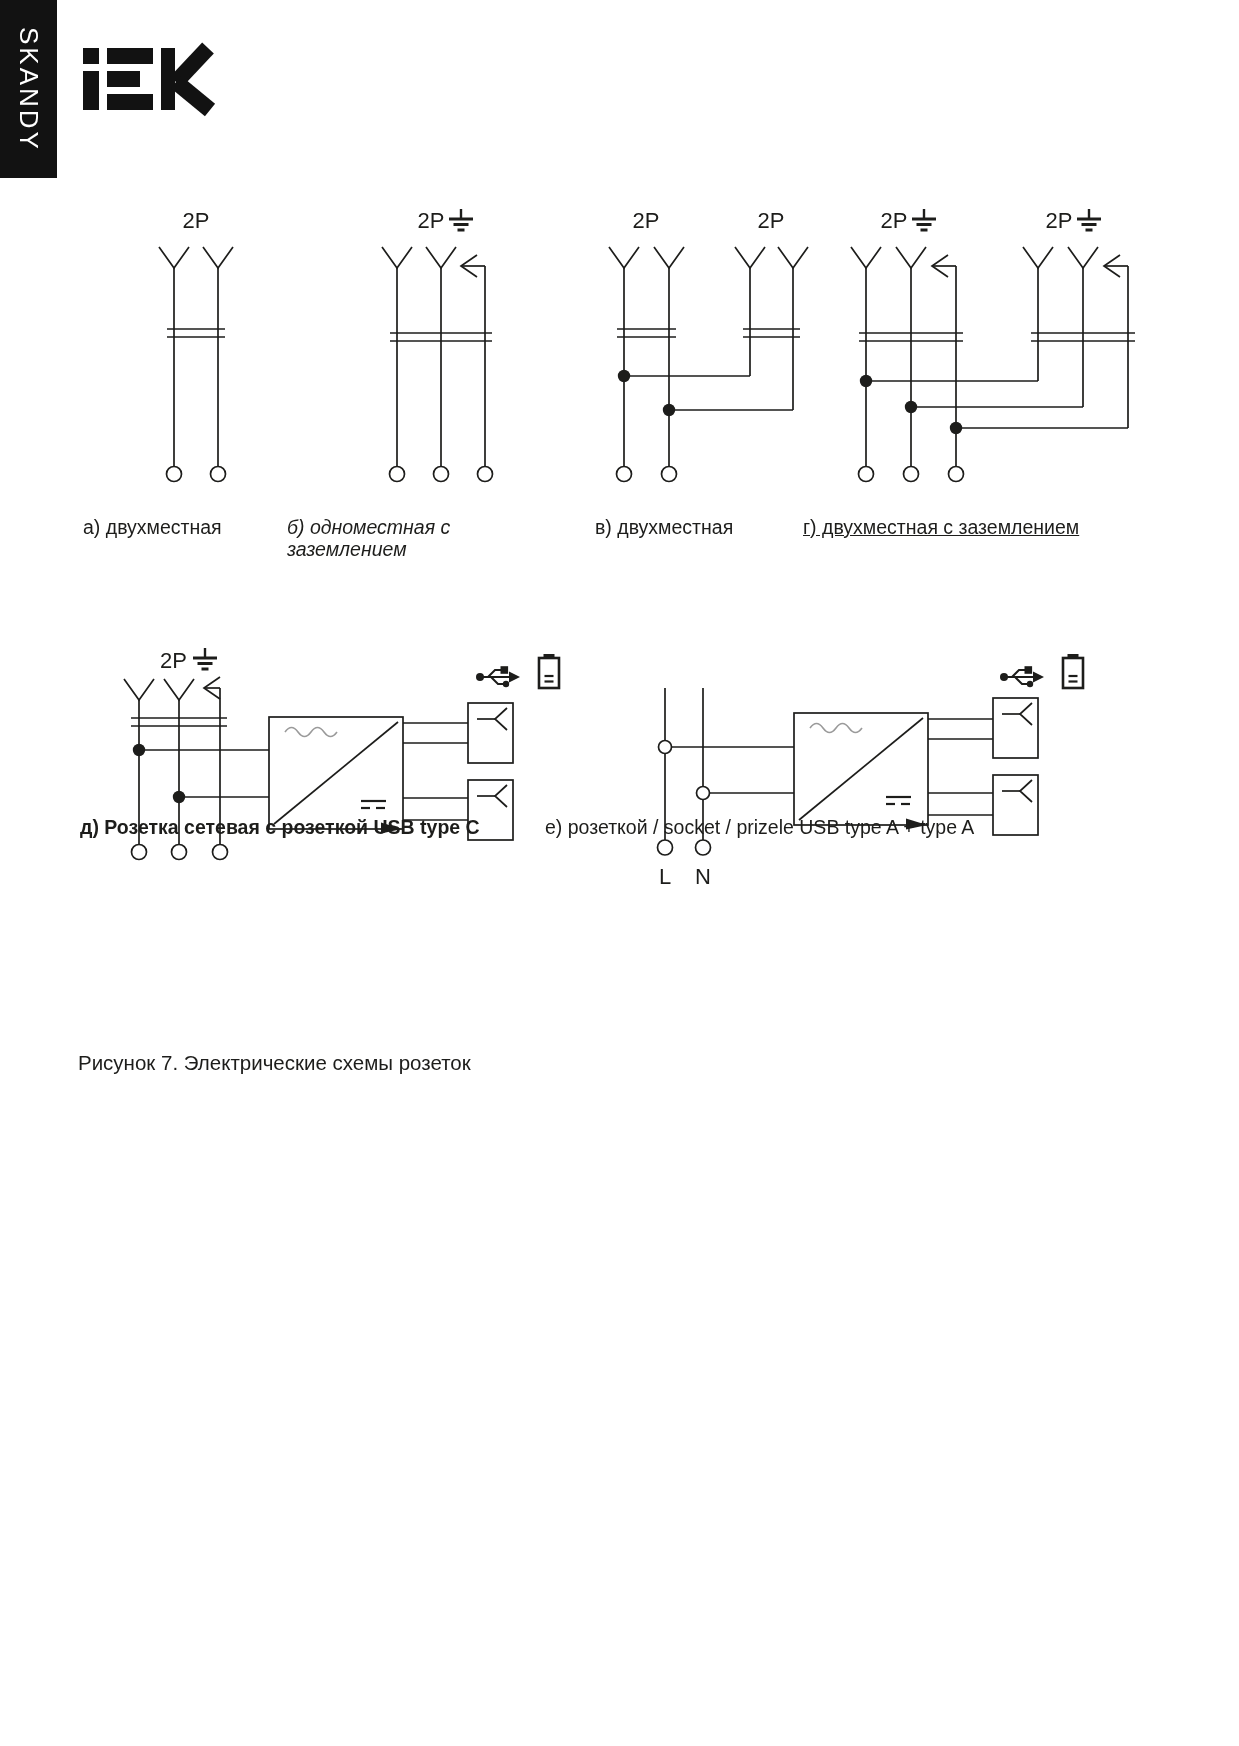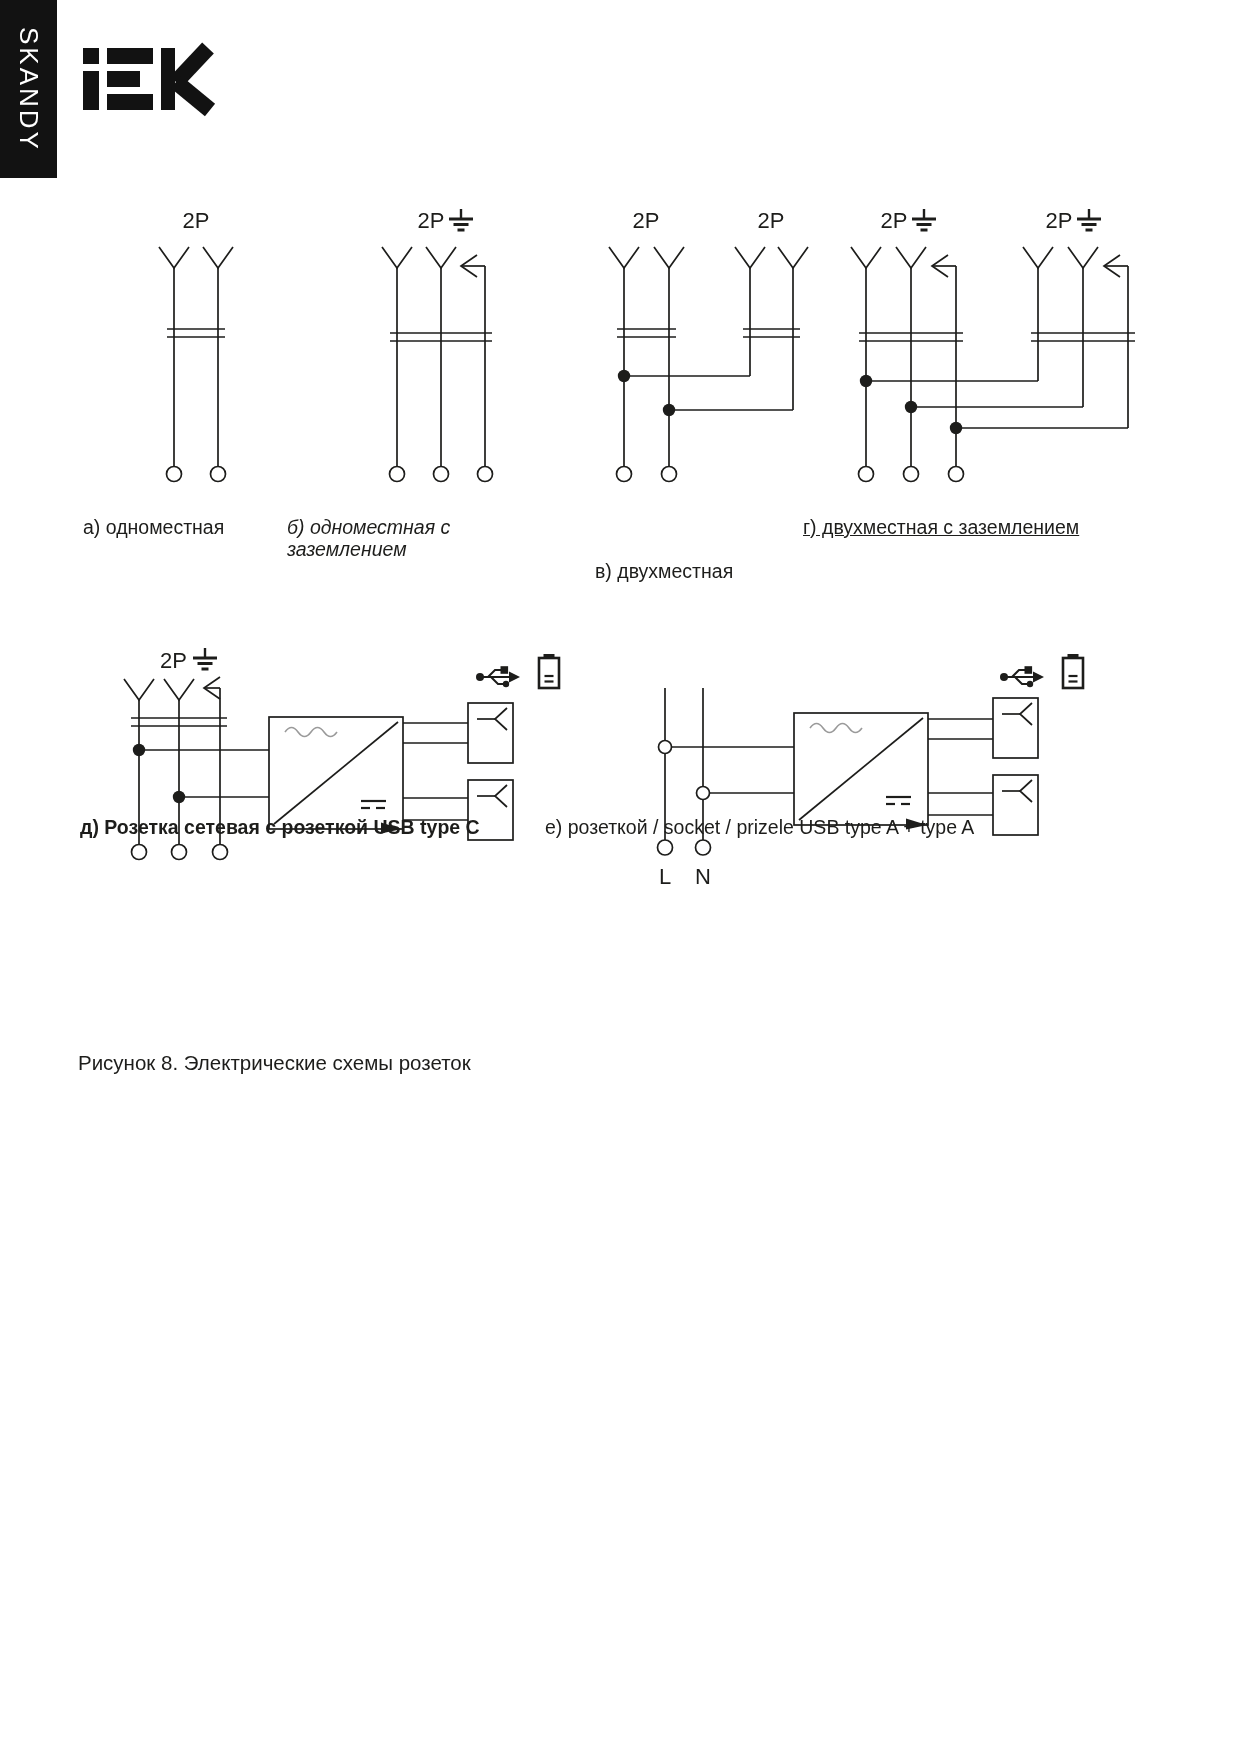--- a/index.html
+++ b/index.html
@@ -15,21 +15,21 @@
     writing-mode:vertical-rl;color:#ffffff;font-size:26px;letter-spacing:3px;font-weight:400;
   }
   .logo{position:absolute;left:75px;top:42px;}
   .schem{position:absolute;left:0;top:0;}
   .cap{
     position:absolute;font-size:19.5px;line-height:1.14;color:#1d1d1b;white-space:nowrap;
   }
   .cap.wrap{white-space:normal;width:175px;font-style:italic;}
   .cap-a{left:83px;top:516px;}
   .cap-b{left:287px;top:516px;}
-  .cap-v{left:595px;top:516px;margin-top:44px;}
+  .cap-v{left:595px;top:516px;}
   .cap-g{left:803px;top:516px;text-decoration:underline;}
   .cap-d{left:80px;top:816px;font-weight:bold;}
   .cap-e{left:545px;top:816px;}
   .figcap{position:absolute;left:78px;top:1051px;font-size:20.5px;color:#1d1d1b;white-space:nowrap;}
   .dlbl{font-family:"Liberation Sans", sans-serif;font-size:22px;fill:#1d1d1b;stroke:none;}
 </style>
 </head>
 <body>
 
 <div class="sidebar">
@@ -250,20 +250,20 @@
       <text class="dlbl" x="703" y="884" text-anchor="middle">N</text>
       <use href="#conv" x="794" y="713"></use>
       <use href="#usbport" x="993" y="698"></use>
       <use href="#usbport" x="993" y="775"></use>
       <use href="#usbicon" x="1000" y="661"></use>
       <use href="#battery" x="1062" y="654"></use>
     </g>
   </g>
 </svg>
 
-<div class="cap cap-a">а) одноместная</div>
+<div class="cap cap-a">а) двухместная</div>
 <div class="cap cap-b wrap">б) одноместная с заземлением</div>
 <div class="cap cap-v">в) двухместная</div>
 <div class="cap cap-g">г) двухместная с заземлением</div>
 <div class="cap cap-d">д) Розетка сетевая с розеткой USB type C</div>
 <div class="cap cap-e">е) розеткой / socket / prizele USB type A + type A</div>
 
-<div class="figcap">Рисунок 8. Электрические схемы розеток</div>
+<div class="figcap">Рисунок 7. Электрические схемы розеток</div>
 
 </body></html>

